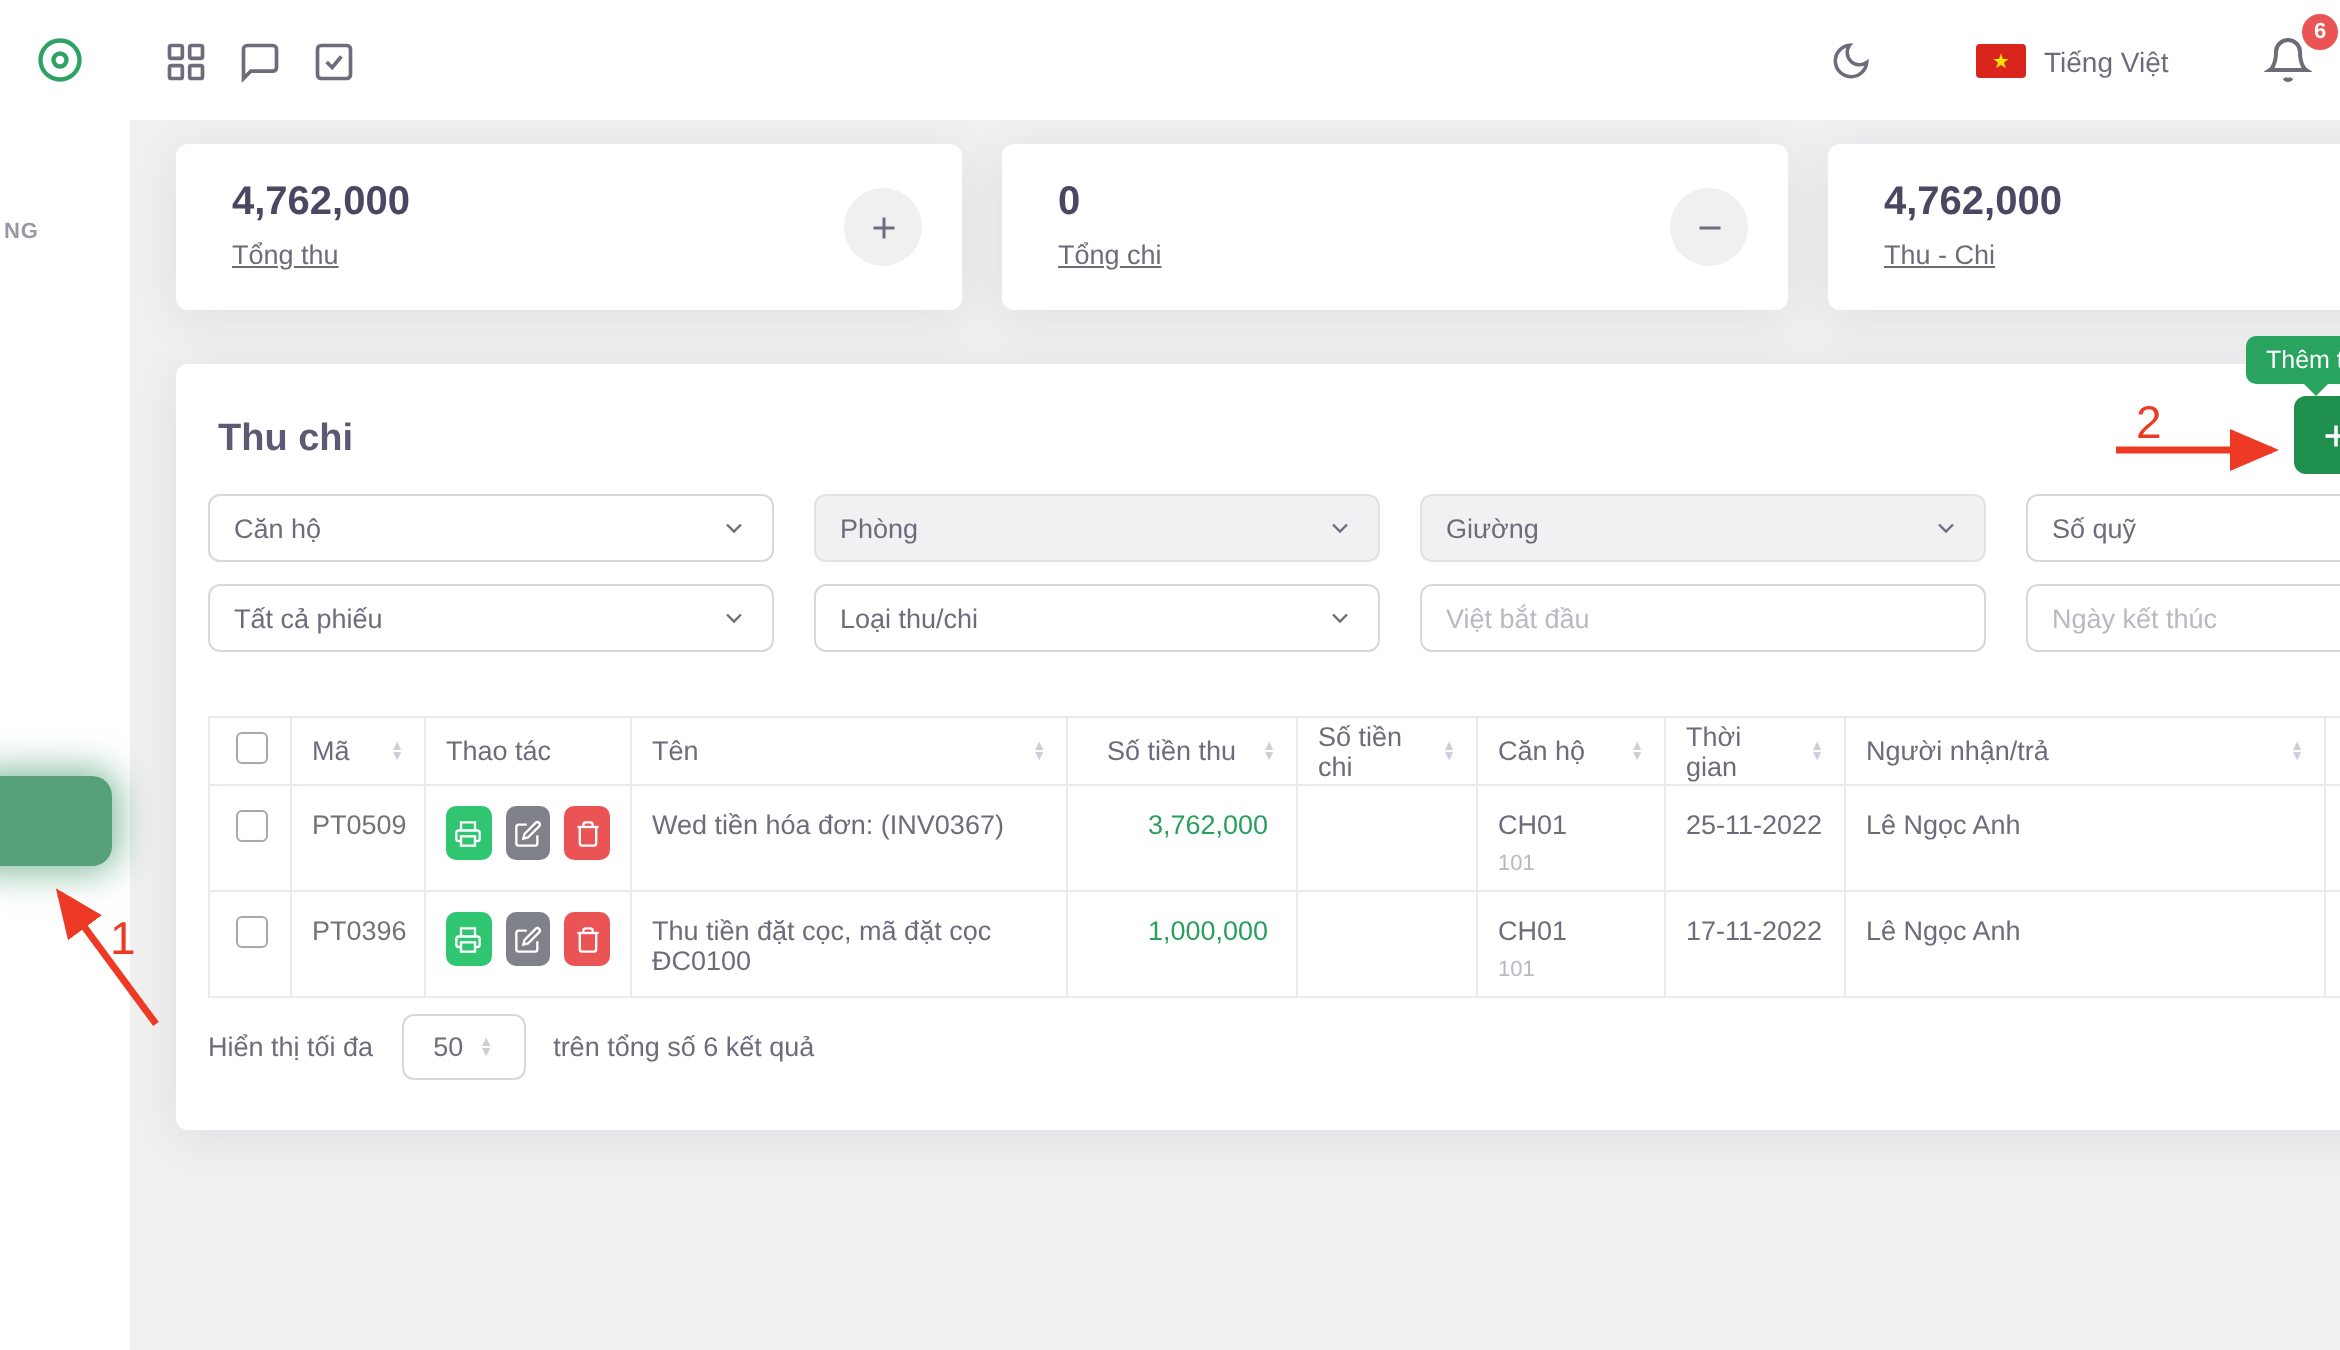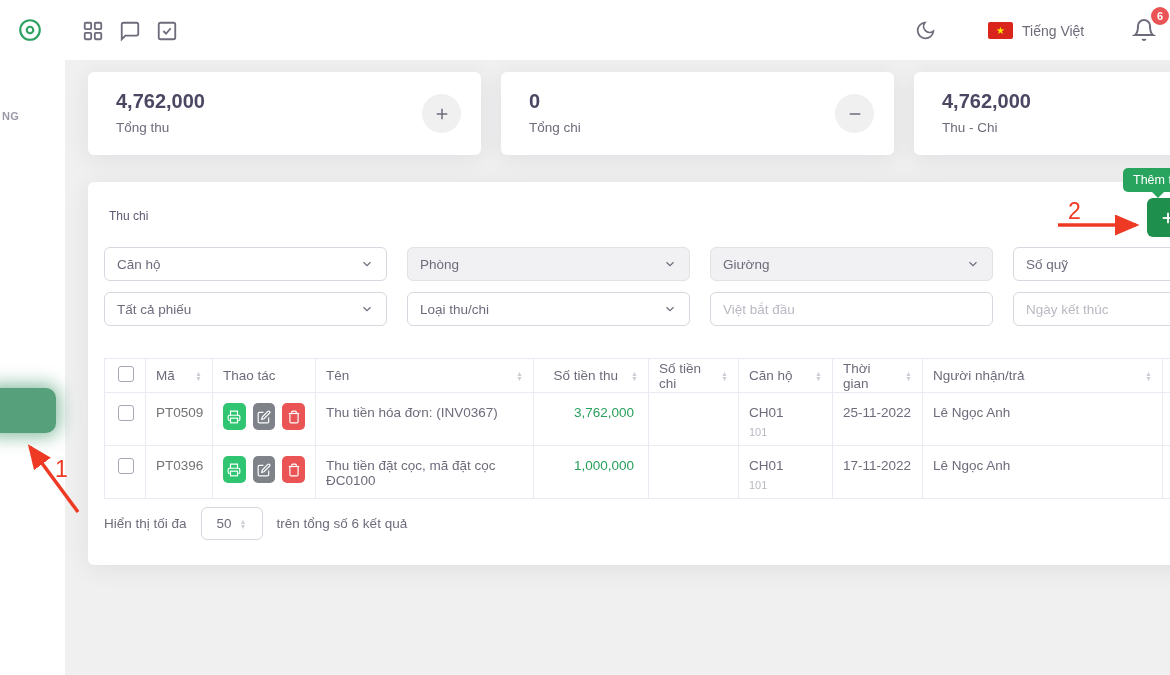--- a/index.html
+++ b/index.html
@@ -18,26 +18,26 @@
   .tb-icon { position:absolute; top:20px; width:22px; height:22px; color:#6e6b7b; cursor:pointer; }
   .tb-lang { position:absolute; top:22px; left:923px; font-size:14px; color:#6e6b7b; display:flex; align-items:center; gap:9px; cursor:pointer; }
   .flag { width:25px; height:17px; background:#da251d; border-radius:2px; display:flex; align-items:center; justify-content:center; color:#ffe500; font-size:10px; }
   .bell-wrap { position:absolute; left:1067px; top:18px; width:26px; height:26px; color:#6e6b7b; cursor:pointer; }
   .badge { position:absolute; left:1084px; top:5px; min-width:22px; height:22px; border-radius:50%; background:#ea5455; border:2px solid #fff; color:#fff; font-size:11px; font-weight:700; display:flex; align-items:center; justify-content:center; }
 
   
   .cards { position:absolute; left:88px; top:72px; display:grid; grid-template-columns:393px 393px 393px; gap:20px; }
   .card { position:relative; height:83px; background:#fff; border-radius:6px; box-shadow:0 4px 24px rgba(34,41,47,.08); padding:18px 28px; }
   .card-value { font-size:20px; font-weight:700; color:#4b4762; }
-  .card-label { margin-top:7px; font-size:13.5px; color:#6e6b7b; }
+  .card-label { margin-top:7px; font-size:13.5px; color:#6e6b7b;text-decoration:underline; }
   .card-btn { position:absolute; right:20px; top:22px; width:39px; height:39px; border-radius:50%; background:#f0f0f0; border:none; color:#6e6b7b; display:flex; align-items:center; justify-content:center; cursor:pointer; }
 
   
   .panel { position:absolute; left:88px; top:182px; width:1212px; height:383px; background:#fff; border-radius:6px; box-shadow:0 4px 24px rgba(34,41,47,.08); }
-  .panel-title { position:absolute; left:21px; top:27px; font-size:12px; font-weight:400; color:#5e5873; }
+  .panel-title { position:absolute; left:21px; top:27px; font-size:19px; font-weight:700; color:#5e5873; }
 
   .tooltip { position:absolute; left:1123px; top:168px; width:112px; height:24px; line-height:24px; background:#28a45e; color:#fff; font-size:12.5px; border-radius:5px; padding:0 10px; z-index:8; }
   .tooltip::after { content:""; position:absolute; left:29px; top:100%; border:6px solid transparent; border-top-color:#28a45e; }
   .add-btn { position:absolute; left:1147px; top:198px; width:42px; height:39px; border-radius:6px; background:#1e8f4d; border:none; display:flex; align-items:center; justify-content:center; color:#fff; cursor:pointer; z-index:7; }
 
   
   .filters { position:absolute; left:16px; top:65px; display:grid; grid-template-columns:repeat(4,283px); column-gap:20px; row-gap:11px; }
   .fld { height:34px; border:1px solid #d8d6de; border-radius:6px; background:#fff; display:flex; align-items:center; justify-content:space-between; padding:0 12px; font-size:13.5px; color:#6e6b7b; cursor:pointer; }
   .fld.muted { background:#f1f1f3; border-color:#e2e1e6; }
   .fld.date { color:#b9b9c3; cursor:text; }
@@ -283,21 +283,21 @@
                   </svg>
                 </button>
               <button class="abtn del">
                   <svg width="14" height="14" viewBox="0 0 24 24" fill="none" stroke="currentColor" stroke-width="2">
                     <polyline points="3 6 5 6 21 6"></polyline>
                     <path d="M19 6v14a2 2 0 0 1-2 2H7a2 2 0 0 1-2-2V6m3 0V4a2 2 0 0 1 2-2h4a2 2 0 0 1 2 2v2"></path>
                   </svg>
                 </button>
             </span>
           </td>
-          <td>Thu tiền hóa đơn: (INV0367)</td>
+          <td>Wed tiền hóa đơn: (INV0367)</td>
           <td class="money">3,762,000</td>
           <td class="money"></td>
           <td><span>CH01</span><span class="unit-sub">101</span></td>
           <td>25-11-2022</td>
           <td>Lê Ngọc Anh</td>
           <td></td>
         </tr>
         <tr>
           <td class="cbcell"><span class="cb"></span></td>
           <td class="code">PT0396</td>

